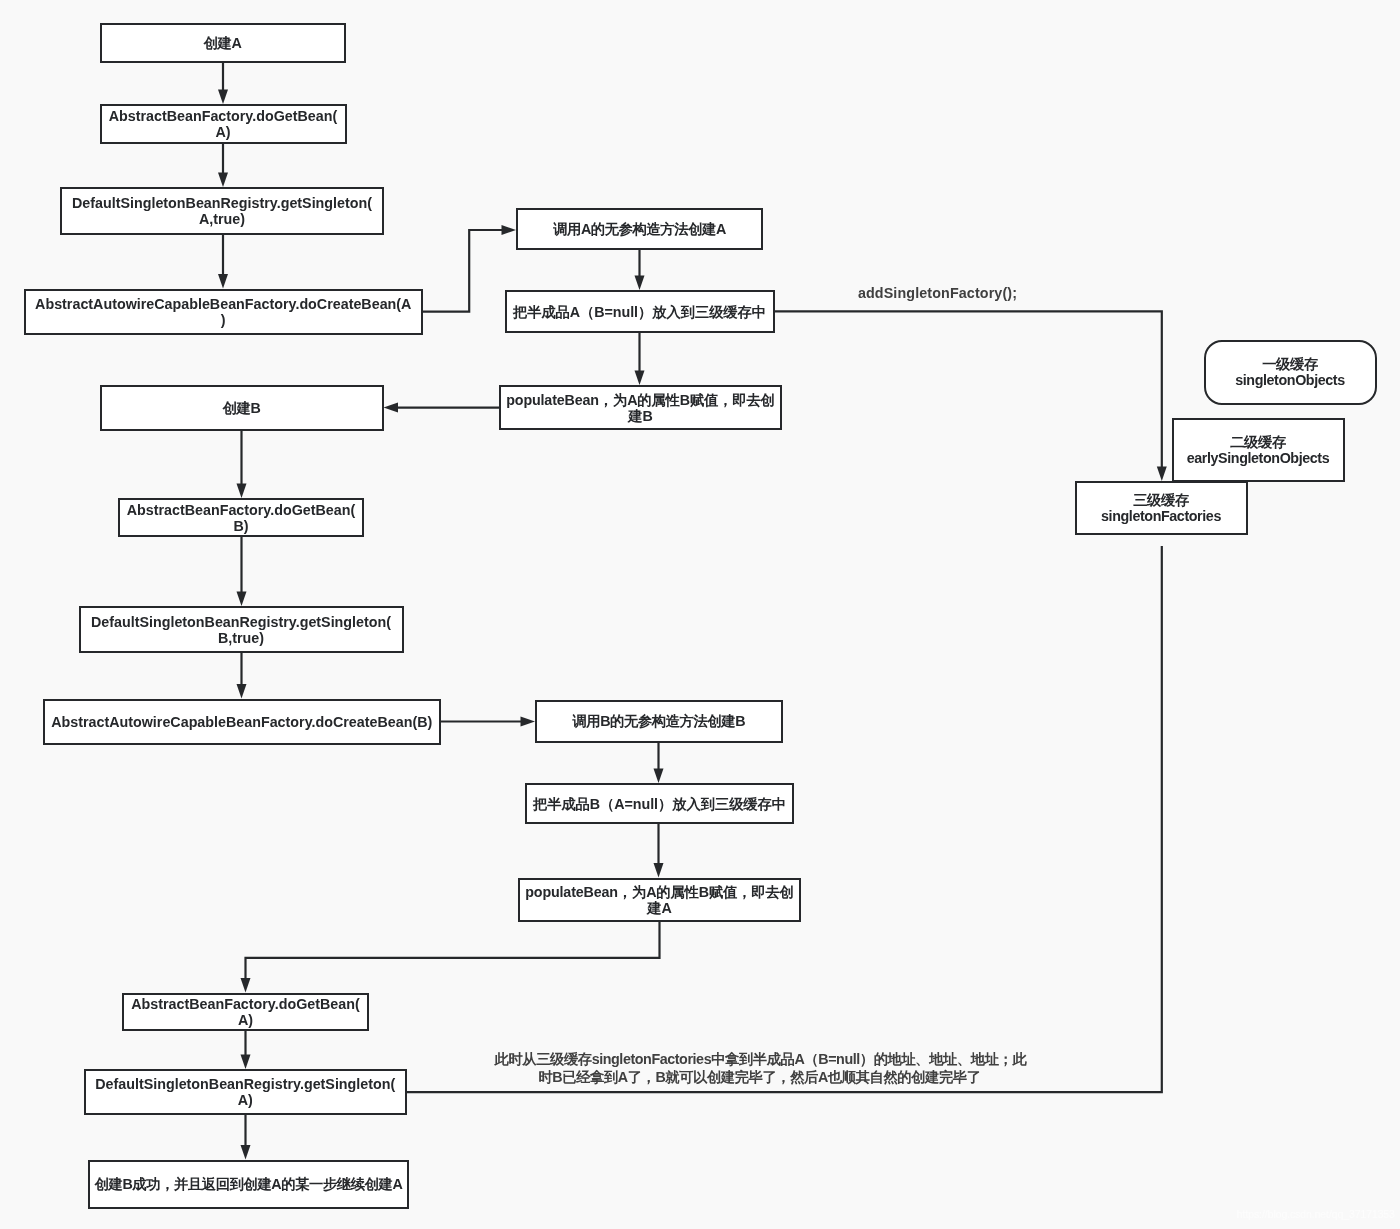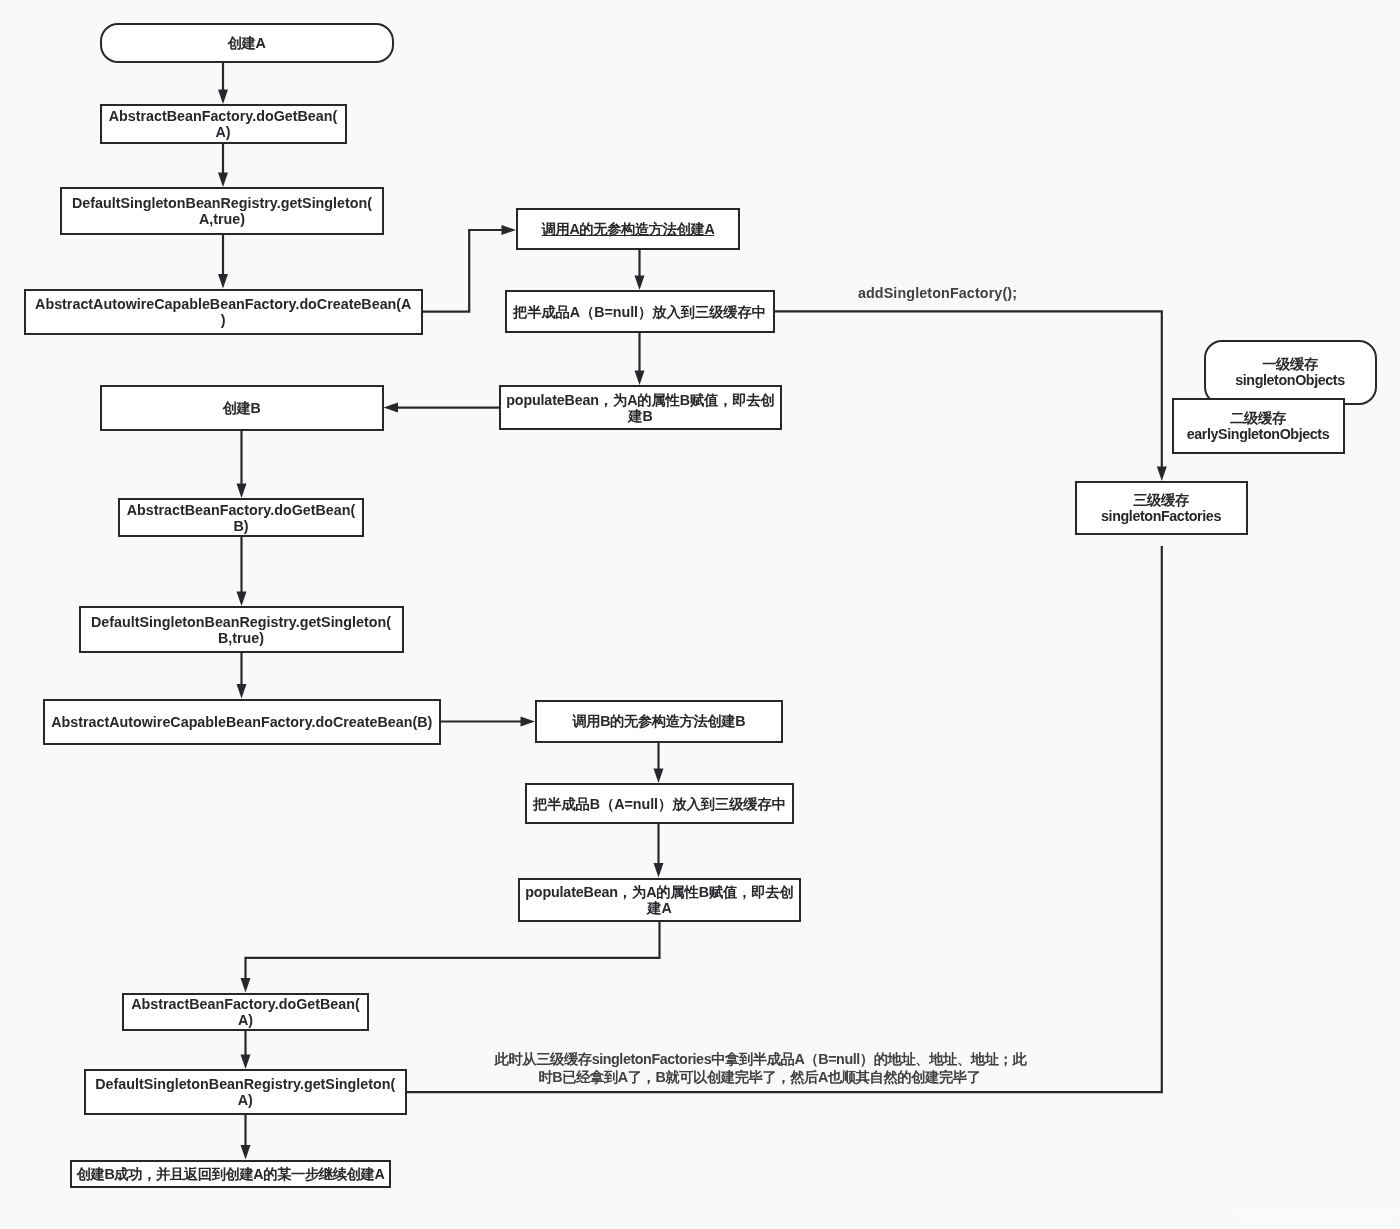--- a/index.html
+++ b/index.html
@@ -107,36 +107,36 @@
         <polygon fill="#26282b" points="245.5,1159.5 240.5,1145 250.5,1145"></polygon>
       </g>
     <g>
         <path fill="none" stroke="#26282b" stroke-width="2.2" d="M 775 311.4 L 1161.8 311.4 L 1161.8 467.5"></path>
         <polygon fill="#26282b" points="1161.8,481 1156.8,466.5 1166.8,466.5"></polygon>
       </g>
     <g>
         <path fill="none" stroke="#26282b" stroke-width="2.2" d="M 1161.8 546 L 1161.8 1092.2 L 406.7 1092.2"></path>
       </g>
     </svg>
-  <div class="node cjk" style="left: 99.5px; top: 23px; width: 294px; height: 40px; border-radius: 18px;">
+  <div class="node cjk" style="left: 99.5px; top: 23px; width: 246px; height: 40px;">
       <span>创建A</span>
     </div>
   <div class="node" style="left: 99.5px; top: 104px; width: 247px; height: 40px;">
       <span>AbstractBeanFactory.doGetBean(</span>
       <span>A)</span>
     </div>
   <div class="node" style="left: 60px; top: 187px; width: 324px; height: 48px;">
       <span>DefaultSingletonBeanRegistry.getSingleton(</span>
       <span>A,true)</span>
     </div>
   <div class="node" style="left: 23.5px; top: 288.5px; width: 399.5px; height: 46px;">
       <span>AbstractAutowireCapableBeanFactory.doCreateBean(A</span>
       <span>)</span>
     </div>
-  <div class="node cjk" style="left: 516px; top: 207.5px; width: 224px; height: 42.5px; text-decoration: underline;">
+  <div class="node cjk" style="left: 516px; top: 207.5px; width: 247px; height: 42.5px;">
       <span>调用A的无参构造方法创建A</span>
     </div>
   <div class="node cjk" style="left: 504.5px; top: 290px; width: 270px; height: 43px; letter-spacing: -0.07px; align-items: center;">
       <span>把半成品A（B=null）放入到三级缓存中</span>
     </div>
   <div class="node cjk" style="left: 499px; top: 385px; width: 283px; height: 45px; letter-spacing: -0.16px;">
       <span>populateBean，为A的属性B赋值，即去创</span>
       <span>建B</span>
     </div>
   <div class="node cjk" style="left: 99.5px; top: 384.5px; width: 284px; height: 46px;">
@@ -164,28 +164,28 @@
       <span>建A</span>
     </div>
   <div class="node" style="left: 122px; top: 992.5px; width: 247px; height: 38.5px;">
       <span>AbstractBeanFactory.doGetBean(</span>
       <span>A)</span>
     </div>
   <div class="node" style="left: 84px; top: 1069px; width: 322.5px; height: 46px;">
       <span>DefaultSingletonBeanRegistry.getSingleton(</span>
       <span>A)</span>
     </div>
-  <div class="node cjk" style="left: 70px; top: 1159.5px; width: 321px; height: 28px;">
+  <div class="node cjk" style="left: 88px; top: 1159.5px; width: 321px; height: 49px;">
       <span>创建B成功，并且返回到创建A的某一步继续创建A</span>
     </div>
   <div class="node cjk" style="left: 1203.5px; top: 339.5px; width: 173px; height: 65px; border-radius: 18px;">
       <span>一级缓存</span>
       <span>singletonObjects</span>
     </div>
-  <div class="node cjk" style="left: 1171.5px; top: 398px; width: 173px; height: 56px;">
+  <div class="node cjk" style="left: 1171.5px; top: 418px; width: 173px; height: 64px;">
       <span>二级缓存</span>
       <span>earlySingletonObjects</span>
     </div>
   <div class="node cjk" style="left: 1074.5px; top: 481px; width: 173px; height: 54px; align-items: center;">
       <span>三级缓存</span>
       <span>singletonFactories</span>
     </div>
   <div class="lbl" style="left: 852.5px; top: 284px; width: 170px;">
       <span>addSingletonFactory();</span>
     </div>

